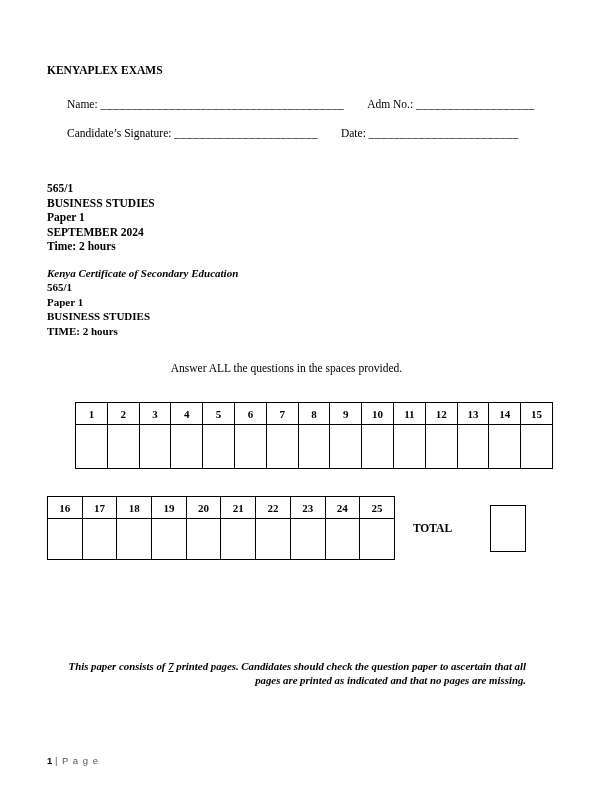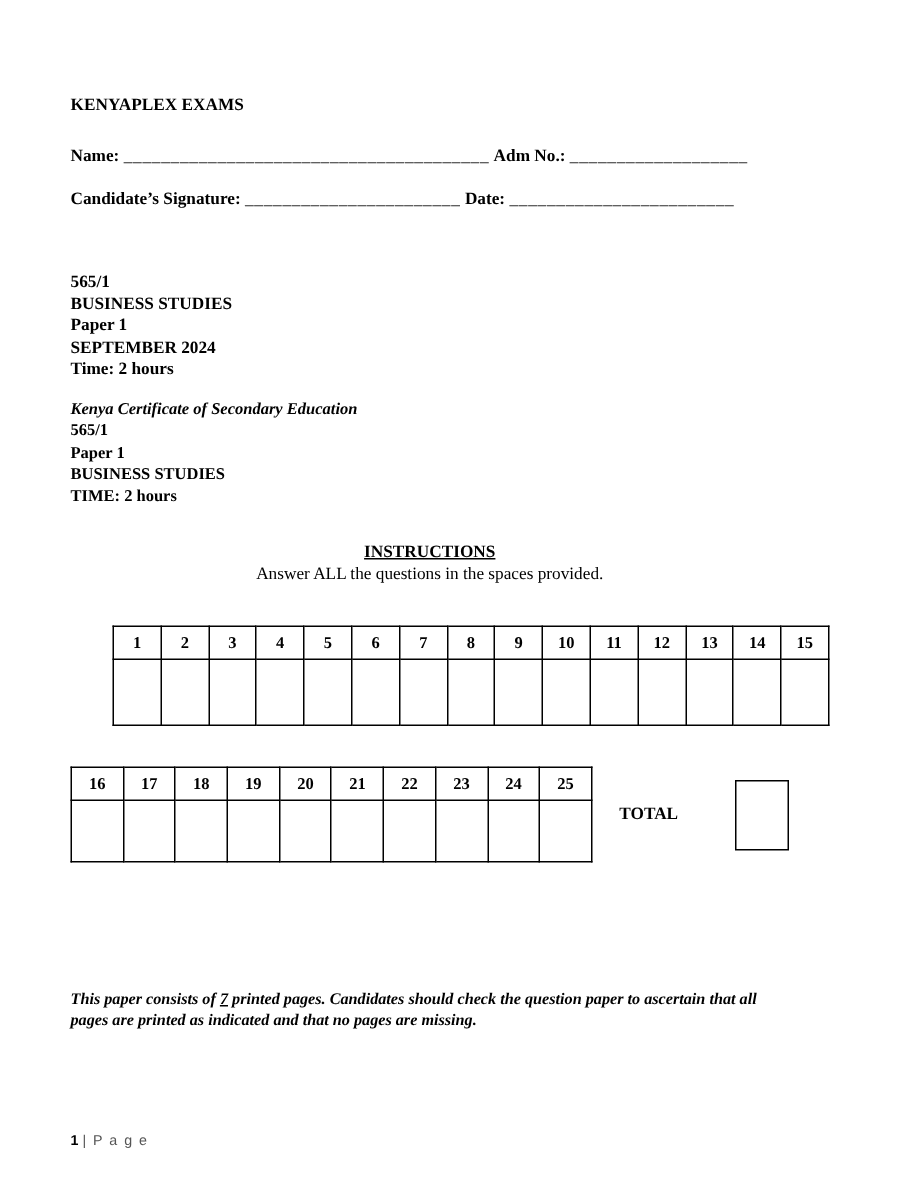--- a/index.html
+++ b/index.html
@@ -25,21 +25,21 @@
   .exam-board {
     font-weight: bold;
     font-size: 11.5px;
     margin-bottom: 22px;
   }
   .fill-line {
     font-size: 11.5px;
     margin-bottom: 17px;
     white-space: nowrap;
   }
-  .fill-line b { font-weight: bold; }
+  .fill-line b { font-weight: normal; margin-left: 20px; }
   .underscores { letter-spacing: 0.5px; }
   .paper-block {
     margin-top: 42px;
     font-weight: bold;
     font-size: 11.5px;
     line-height: 14.5px;
   }
   .center-block {
     margin-top: 12px;
     font-weight: bold;
@@ -99,21 +99,21 @@
     width: 60px;
     height: 45px;
     border: 1.5px solid #000000;
     margin-left: 38px;
   }
   .footer-note {
     position: absolute;
     left: 47px;
     right: 42px;
     top: 660px;
-    text-align: left;
+    text-align: right;
     font-size: 10.8px;
     font-weight: bold;
     font-style: italic;
     line-height: 13.5px;
   }
   .footer-note .pages-count { text-decoration: underline; }
   .page-number {
     position: absolute;
     left: 47px;
     top: 755px;
@@ -159,21 +159,20 @@
 
     <div class="center-block">
       <div class="center-title">Kenya Certificate of Secondary Education</div>
       <div>565/1</div>
       <div>Paper 1</div>
       <div>BUSINESS STUDIES</div>
       <div>TIME: 2 hours</div>
     </div>
 
     <div class="instructions">
-      <div class="instructions-title">INSTRUCTIONS</div>
       <div class="instructions-text">Answer ALL the questions in the spaces provided.</div>
     </div>
 
     <div class="grid1-wrap">
       <table class="score-grid grid1">
         <tbody>
             <tr class="hdr">
           <td>1</td>
           <td>2</td>
           <td>3</td>

